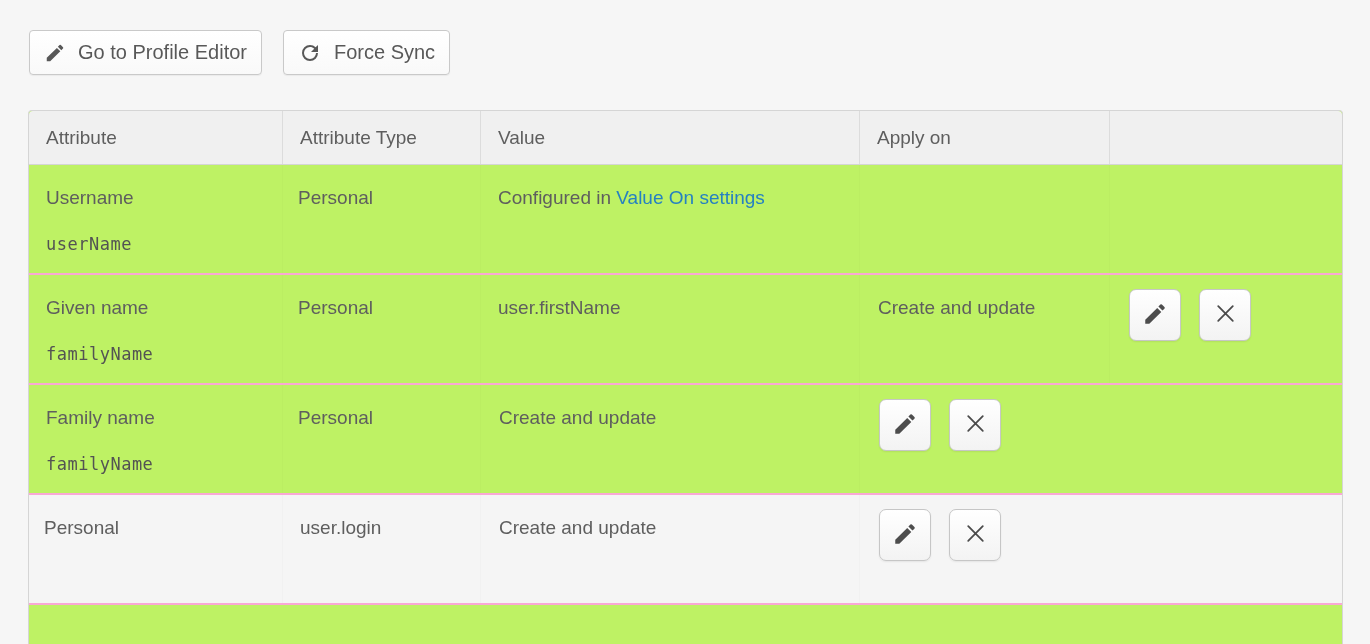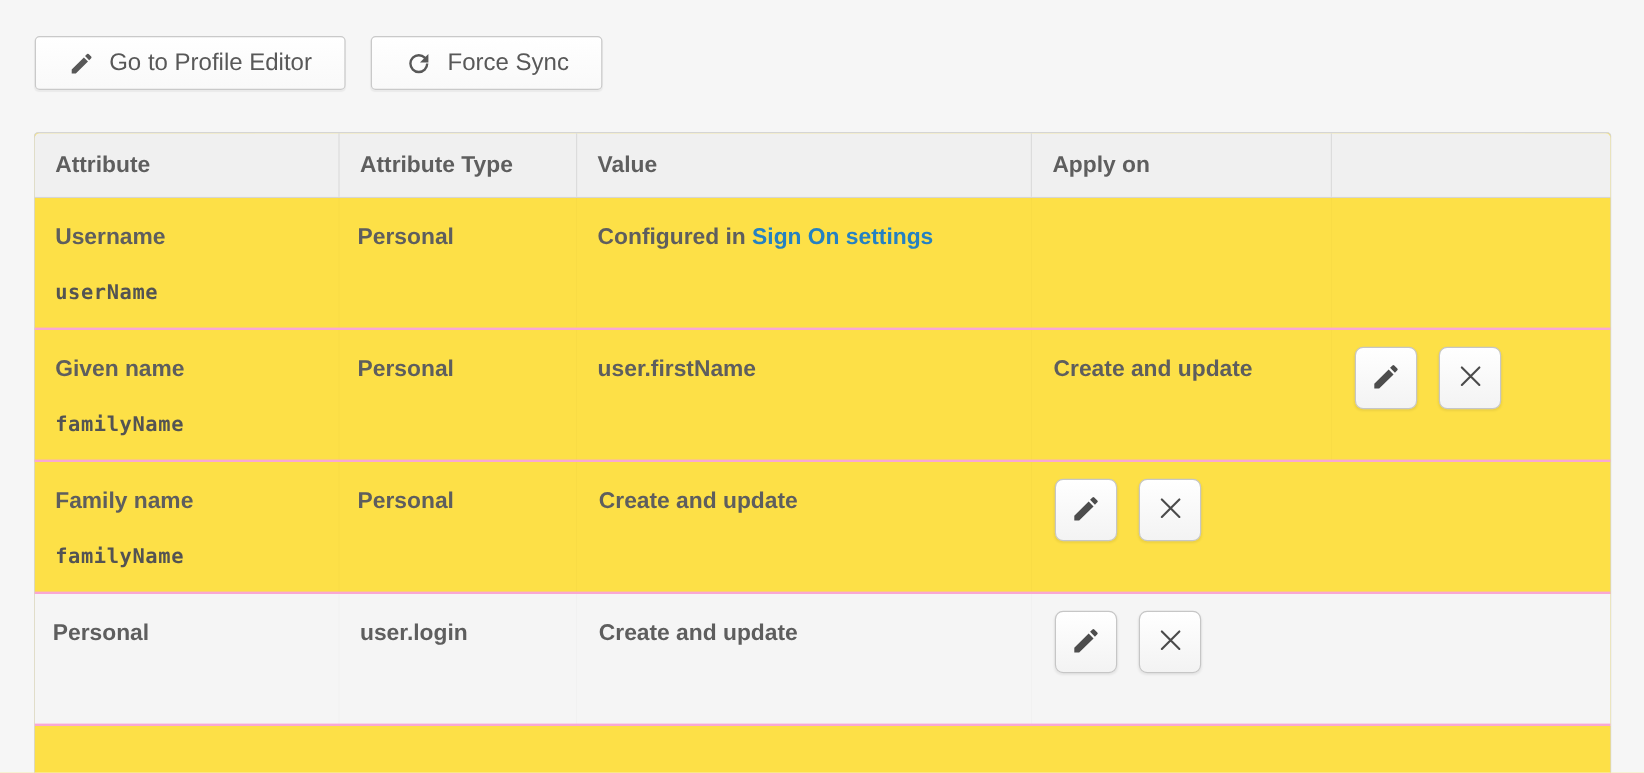--- a/index.html
+++ b/index.html
@@ -14,43 +14,42 @@
 
   
   .toolbar {
     position: absolute;
     left: 29px; top: 30px;
     display: flex; gap: 21px;
   }
   .btn {
     height: 45px;
     display: inline-flex; align-items: center; gap: 12px;
-    padding: 0 27px;
+    padding: 0 14px;
     background: linear-gradient(180deg, #ffffff, #f9f9f9);
     border: 1px solid #c9c9c9;
     border-radius: 4px;
     box-shadow: 0 1px 1px rgba(0,0,0,0.05);
     font-family: "Liberation Sans", sans-serif;
     font-size: 20px;
     color: #585858;
     cursor: pointer;
     white-space: nowrap;
   }
   .btn .ic { display: inline-flex; align-items: center; }
 
   
   .mapping-table {
     position: absolute;
     left: 28px; top: 110px;
     width: 1315px; height: 534px;
-    background: #fde047;
+    background: #bef264;
     border: 1px solid #d5d5d5;
     border-bottom: none;
     border-radius: 4px 4px 0 0;
-    font-weight: bold;
   }
   .thead {
     display: grid;
     grid-template-columns: 254px 198px 379px 250px auto;
     height: 54px;
     background: #f0f0f0;
     border-bottom: 1px solid #d5d5d5;
     border-radius: 4px 4px 0 0;
   }
   .th {
@@ -142,21 +141,21 @@
     <div class="th"></div>
   </div>
 
   <div class="trow">
     <div class="cell">
       <div>Username</div>
       <div class="attr-name">userName</div>
     </div>
     <div class="cell type-cell">Personal</div>
     <div class="cell">
-      <span>Configured in </span><a class="value-link">Sign On settings</a>
+      <span>Configured in </span><a class="value-link">Value On settings</a>
     </div>
     <div class="cell apply-cell"></div>
     <div class="cell actions-cell"></div>
   </div>
 
   <div class="trow">
     <div class="cell">
       <div>Given name</div>
       <div class="attr-name">familyName</div>
     </div>

